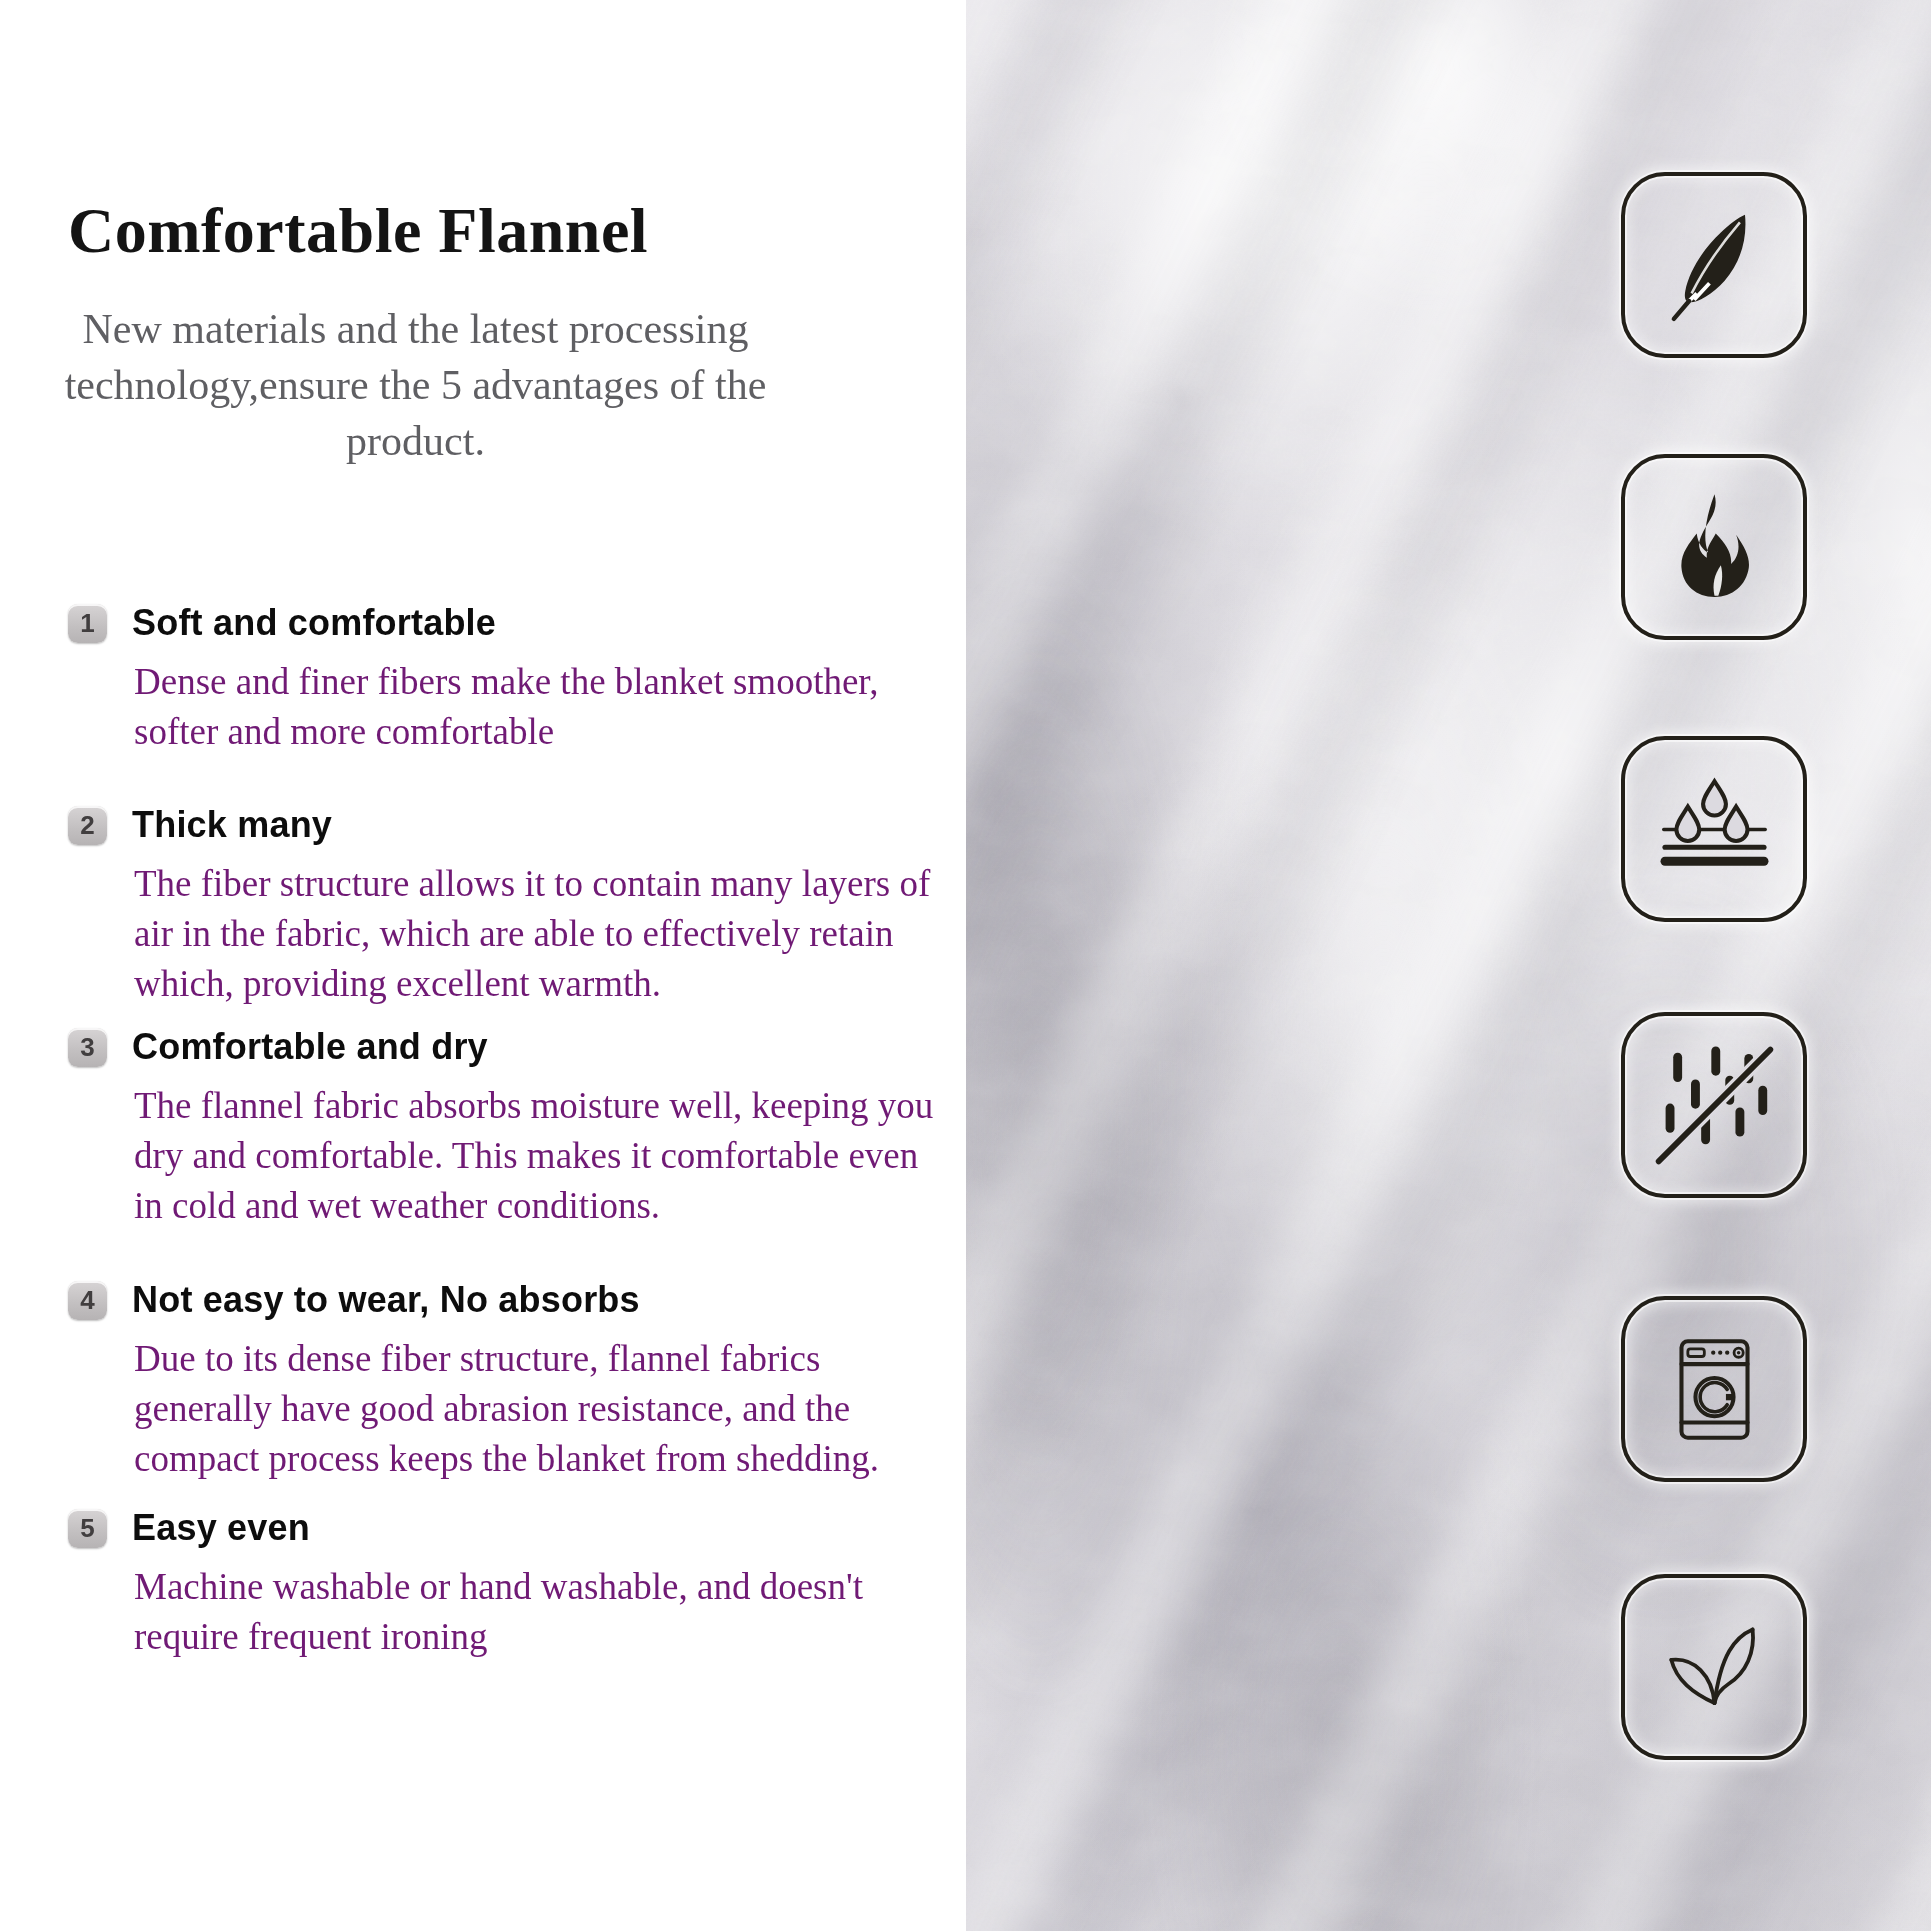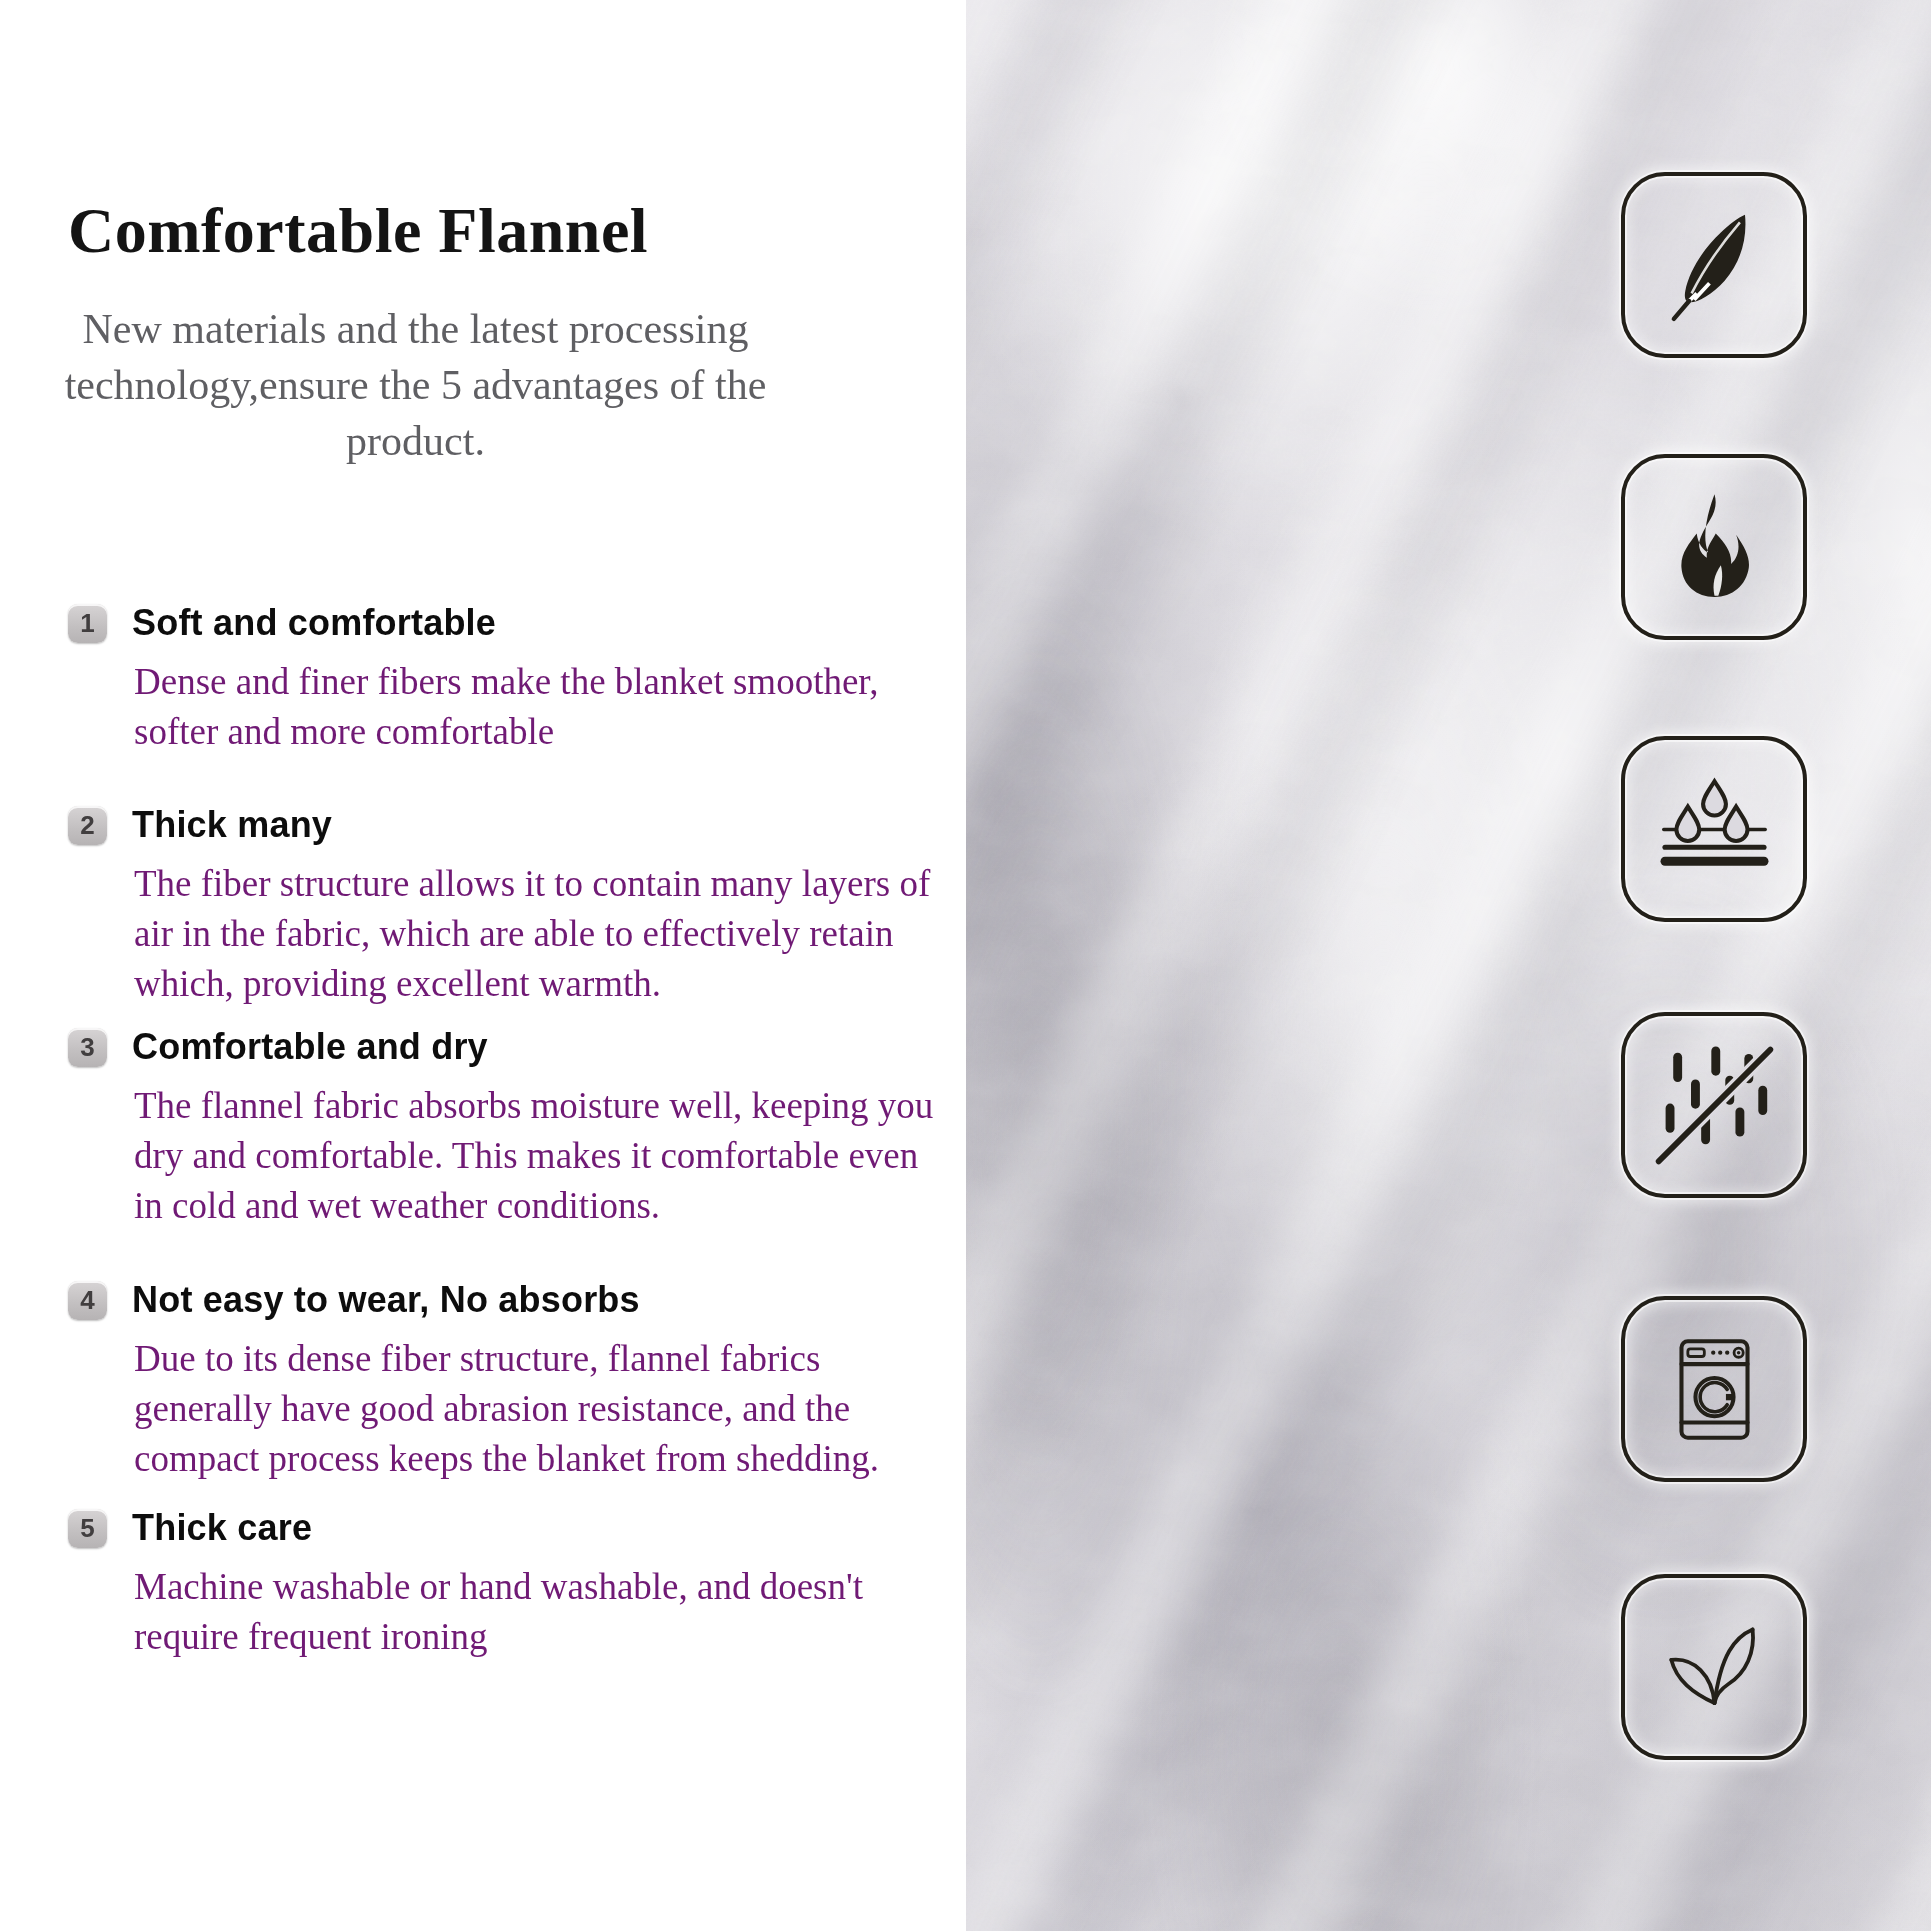--- a/index.html
+++ b/index.html
@@ -96,21 +96,21 @@
       <div class="adv-head">
         <span class="num-badge">4</span>
         <span class="adv-heading">Not easy to wear, No absorbs</span>
       </div>
       <p class="adv-body">Due to its dense fiber structure, flannel fabrics generally have good abrasion resistance, and the compact process keeps the blanket from shedding.</p>
     </div>
 
     <div class="adv-item" style="top:1506px;">
       <div class="adv-head">
         <span class="num-badge">5</span>
-        <span class="adv-heading">Thick care</span>
+        <span class="adv-heading">Easy even</span>
       </div>
       <p class="adv-body">Machine washable or hand washable, and doesn't require frequent ironing</p>
     </div>
   </section>
 
   <section class="fabric">
     <div class="folds"></div>
     <div class="streaks"></div>
 
     <svg class="texture" width="966" height="1931" style="opacity:.5" xmlns="http://www.w3.org/2000/svg" viewBox="0 0 1000 2000">

